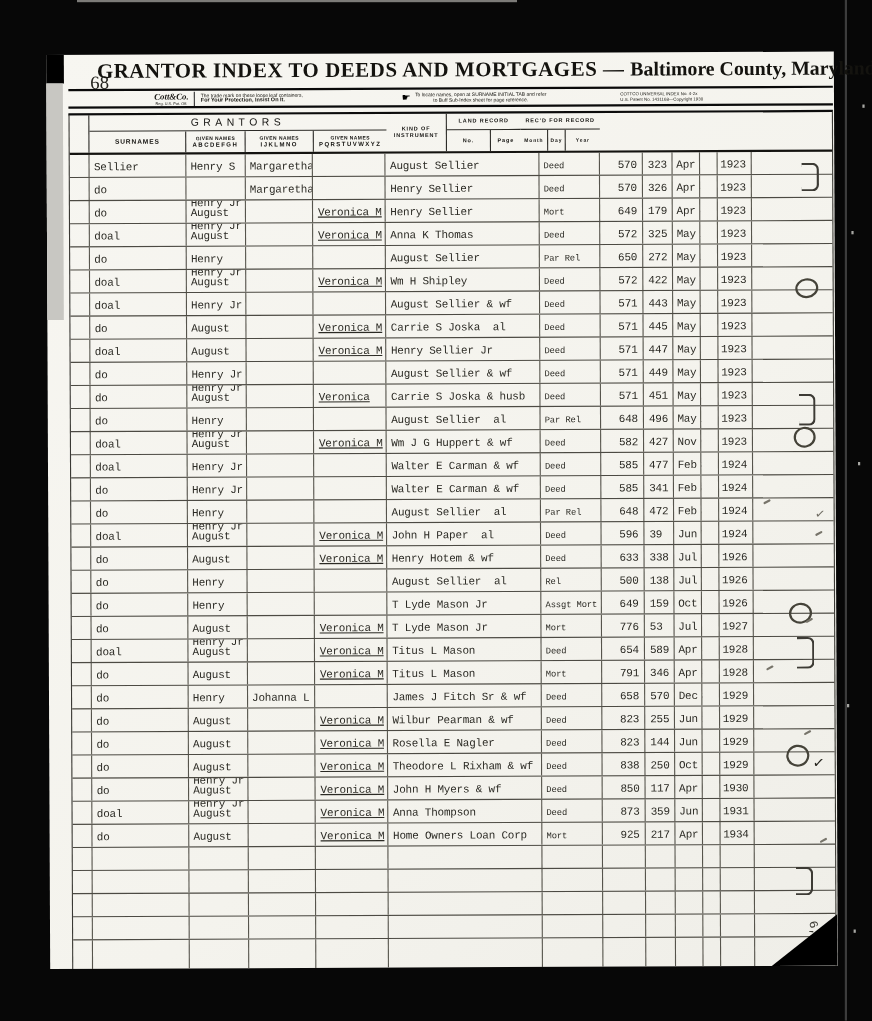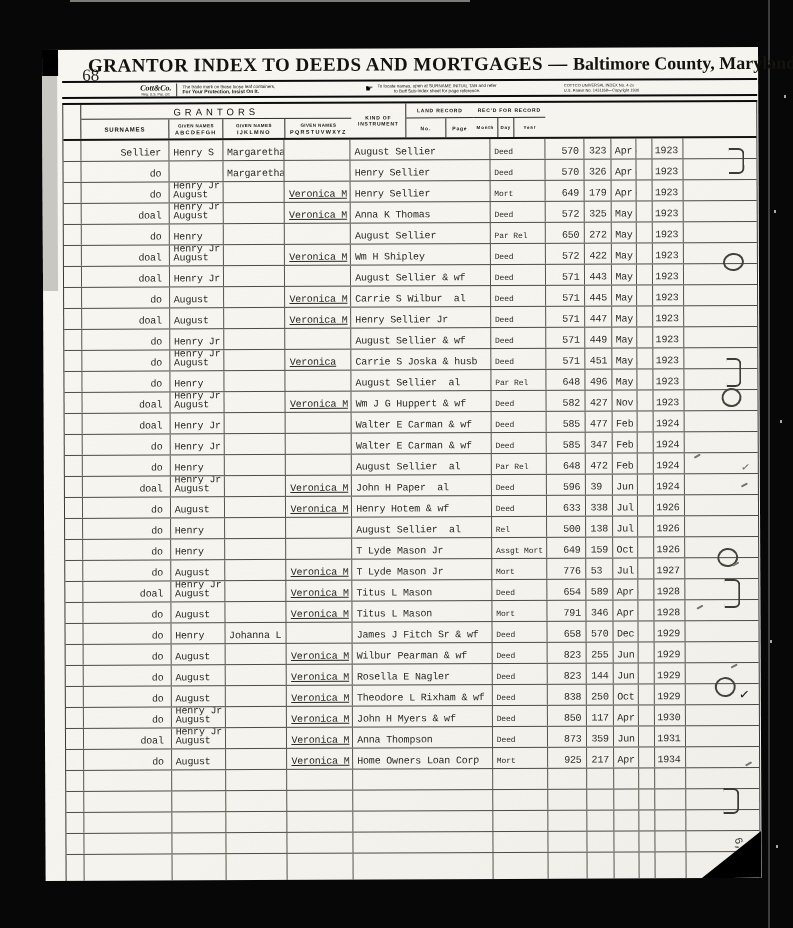--- a/index.html
+++ b/index.html
@@ -66,21 +66,21 @@
   .w-k{width:55px;} .w-land{width:67px;} .w-no{width:40px;} .w-pg{width:27px;border-right:none;}
   .w-recd{width:72px;} .w-m{width:25px;} .w-d{width:16px;} .w-y{width:31px;border-right:none;}
   .w-blank{width:73px;border-right:none;}
   .hrow .hc{height:19px;}
   
   .row{display:flex;height:21px;border-bottom:1px solid #4c4a43;}
   .row.tail{height:26px;border-bottom:none;}
   .c{border-right:1px solid #56544c;position:relative;display:flex;align-items:flex-end;
      font:10px/10px "Liberation Mono",monospace;letter-spacing:-0.2px;color:#2b2a24;
      padding:0 0 2px 4px;white-space:pre;overflow:hidden;}
-  .c1{width:18px;} .c2{width:88px;justify-content:flex-end;padding-right:7px;}
+  .c1{width:18px;} .c2{width:88px;justify-content:flex-start;padding-right:7px;}
   .c3{width:54px;} .c4{width:62px;} .c5{width:66px;text-decoration:underline;} .c6{width:140px;}
   .c7{width:55px;font-size:8px;letter-spacing:-0.1px;}
   .c8{width:40px;justify-content:flex-end;padding-right:5px;}
   .c9{width:27px;} .c10{width:25px;padding-left:3px;}
   .c11{width:16px;justify-content:flex-end;padding-right:15px;padding-left:0;}
   .c12{width:31px;padding-left:2px;} .c13{width:73px;border-right:none;}
   .c .top{position:absolute;left:4px;bottom:11px;line-height:10px;}
   
   .mark{position:absolute;}
   .mark.bracket{border:2px solid #3d3b35;border-left:none;border-radius:0 6px 6px 0;}
@@ -298,21 +298,21 @@
           <div class="c c11">31</div>
           <div class="c c12">1923</div>
           <div class="c c13"></div>
         </div>
         <div class="row">
           <div class="c c1"></div>
           <div class="c c2"><span>do</span></div>
           <div class="c c3"><span>August</span></div>
           <div class="c c4"></div>
           <div class="c c5">Veronica M</div>
-          <div class="c c6">Carrie S Wilbur  al</div>
+          <div class="c c6">Carrie S Joska  al</div>
           <div class="c c7">Deed</div>
           <div class="c c8">571</div>
           <div class="c c9">445</div>
           <div class="c c10">May</div>
           <div class="c c11">31</div>
           <div class="c c12">1923</div>
           <div class="c c13"></div>
         </div>
         <div class="row">
           <div class="c c1"></div>
@@ -406,21 +406,21 @@
         </div>
         <div class="row">
           <div class="c c1"></div>
           <div class="c c2"><span>do</span></div>
           <div class="c c3"><span>Henry Jr</span></div>
           <div class="c c4"></div>
           <div class="c c5"></div>
           <div class="c c6">Walter E Carman &amp; wf</div>
           <div class="c c7">Deed</div>
           <div class="c c8">585</div>
-          <div class="c c9">347</div>
+          <div class="c c9">341</div>
           <div class="c c10">Feb</div>
           <div class="c c11">13</div>
           <div class="c c12">1924</div>
           <div class="c c13"></div>
         </div>
         <div class="row">
           <div class="c c1"></div>
           <div class="c c2"><span>do</span></div>
           <div class="c c3"><span>Henry</span></div>
           <div class="c c4"></div>

